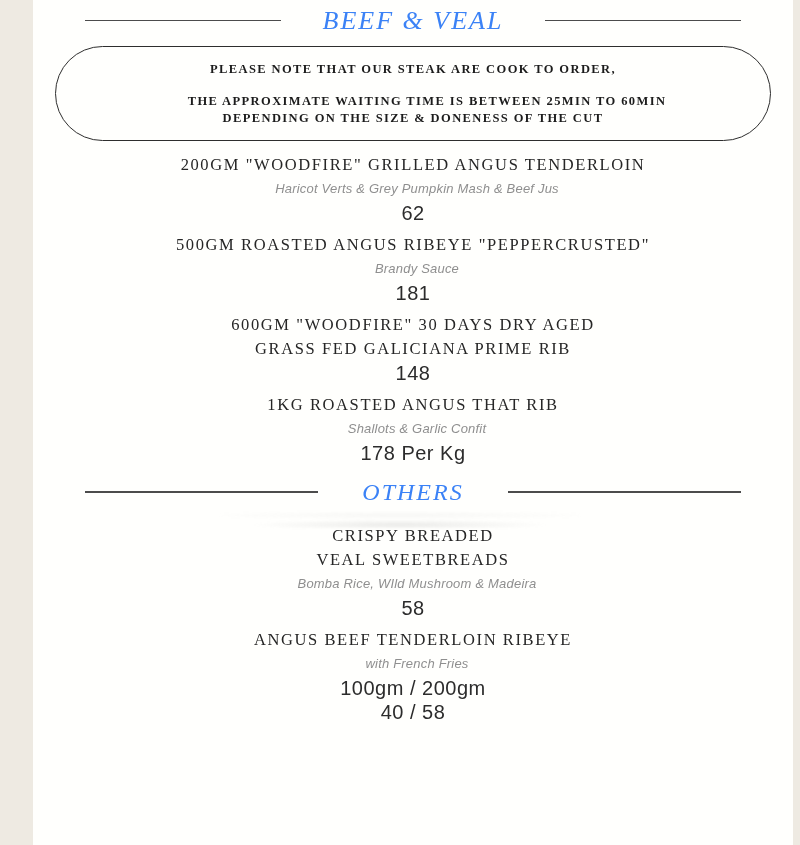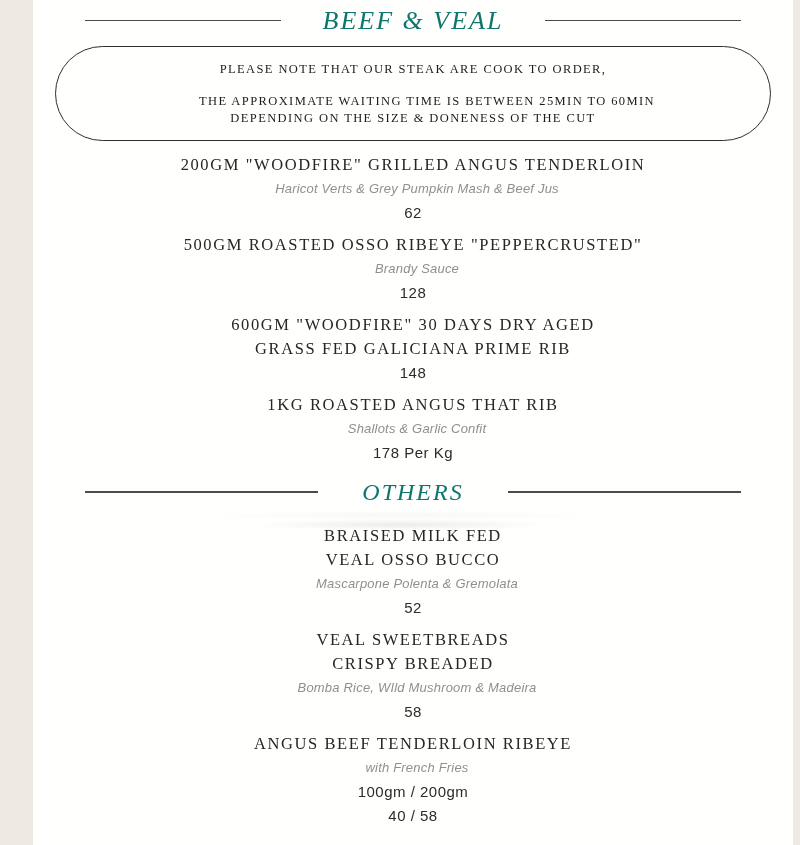--- a/index.html
+++ b/index.html
@@ -22,53 +22,53 @@
   
   .divider-row {
     display:flex; align-items:center;
     padding:0 52px;
   }
   .header-row { margin-top:5px; height:31px; }
   .others-row { margin-top:12px; height:30px; }
   .hline { flex:1; height:1.5px; background:#4c4c4c; }
   .section-title {
     font-family:"Liberation Serif", serif;
-    font-style:italic; color:#0f766e; white-space:nowrap;
+    font-style:italic; color:#3b82f6; white-space:nowrap;
   }
   .header-row .section-title { font-size:26px; letter-spacing:2px; margin:0 42px; }
   .others-row .section-title { font-size:24px; letter-spacing:2px; margin:0 44px;text-align:center; }
 
   
   .notice-box {
     margin:10px auto 0; width:716px; height:95px;
     border:1.4px solid #2e2e2e; border-radius:50px;
     display:flex; flex-direction:column; justify-content:center;
     font-family:"Liberation Serif", serif;
-    font-size:12.5px; letter-spacing:1.4px; color:#1c1c1c;
+    font-size:12.5px; letter-spacing:1.4px; color:#1c1c1c;font-weight:bold;
   }
   .notice-line { line-height:17px; }
   .notice-gap { margin-top:15px;padding-left:28px; }
 
   
   .section-beef   { margin-top:12px; }
   .section-others { margin-top:17px; }
   .menu-item { margin-bottom:8px; }
   .item-name {
     font-family:"Liberation Serif", serif;
     font-size:16.5px; letter-spacing:1.6px; color:#262626;
     line-height:24px;
   }
   .item-desc {
     font-family:"Liberation Sans", sans-serif;
     font-style:italic; font-size:13px; color:#8f8f8f;
     letter-spacing:0.2px; line-height:24px;padding-left:8px;
   }
   .item-price {
     font-family:"Liberation Sans", sans-serif;
-    font-size:15px; color:#2c2c2c; letter-spacing:0.5px;
+    font-size:20px; color:#2c2c2c; letter-spacing:0.5px;
     line-height:24px;
   }
 
   
   .smudge {
     position:absolute; left:50%; transform:translateX(-50%);
     top:512px; width:360px; height:16px; pointer-events:none;
     background:
       radial-gradient(ellipse 55% 45% at 50% 80%, rgba(160,160,160,0.22), transparent 75%),
       radial-gradient(ellipse 70% 35% at 50% 20%, rgba(190,190,190,0.12), transparent 80%);
@@ -109,23 +109,23 @@
 
   <section class="section-beef">
 
     <div class="menu-item">
       <div class="item-name">200GM "WOODFIRE" GRILLED ANGUS TENDERLOIN</div>
       <div class="item-desc">Haricot Verts &amp; Grey Pumpkin Mash &amp; Beef Jus</div>
       <div class="item-price">62</div>
     </div>
 
     <div class="menu-item">
-      <div class="item-name">500GM ROASTED OSSO RIBEYE "PEPPERCRUSTED"</div>
+      <div class="item-name">500GM ROASTED ANGUS RIBEYE "PEPPERCRUSTED"</div>
       <div class="item-desc">Brandy Sauce</div>
-      <div class="item-price">128</div>
+      <div class="item-price">181</div>
     </div>
 
     <div class="menu-item">
       <div class="item-name">600GM "WOODFIRE" 30 DAYS DRY AGED</div>
       <div class="item-name">GRASS FED GALICIANA PRIME RIB</div>
       <div class="item-price">148</div>
     </div>
 
     <div class="menu-item">
       <div class="item-name">1KG ROASTED ANGUS THAT RIB</div>
@@ -136,30 +136,24 @@
   </section>
 
   <div class="divider-row others-row">
     <div class="hline"></div>
     <div class="section-title">OTHERS</div>
     <div class="hline"></div>
   </div>
 
   <section class="section-others">
 
-    <div class="menu-item">
-      <div class="item-name">BRAISED MILK FED</div>
-      <div class="item-name">VEAL OSSO BUCCO</div>
-      <div class="item-desc">Mascarpone Polenta &amp; Gremolata</div>
-      <div class="item-price">52</div>
-    </div>
 
     <div class="menu-item">
+      <div class="item-name">CRISPY BREADED</div>
       <div class="item-name">VEAL SWEETBREADS</div>
-      <div class="item-name">CRISPY BREADED</div>
       <div class="item-desc">Bomba Rice, WIld Mushroom &amp; Madeira</div>
       <div class="item-price">58</div>
     </div>
 
     <div class="menu-item">
       <div class="item-name">ANGUS BEEF TENDERLOIN RIBEYE</div>
       <div class="item-desc">with French Fries</div>
       <div class="item-price">100gm / 200gm</div>
       <div class="item-price">40 / 58</div>
     </div>

